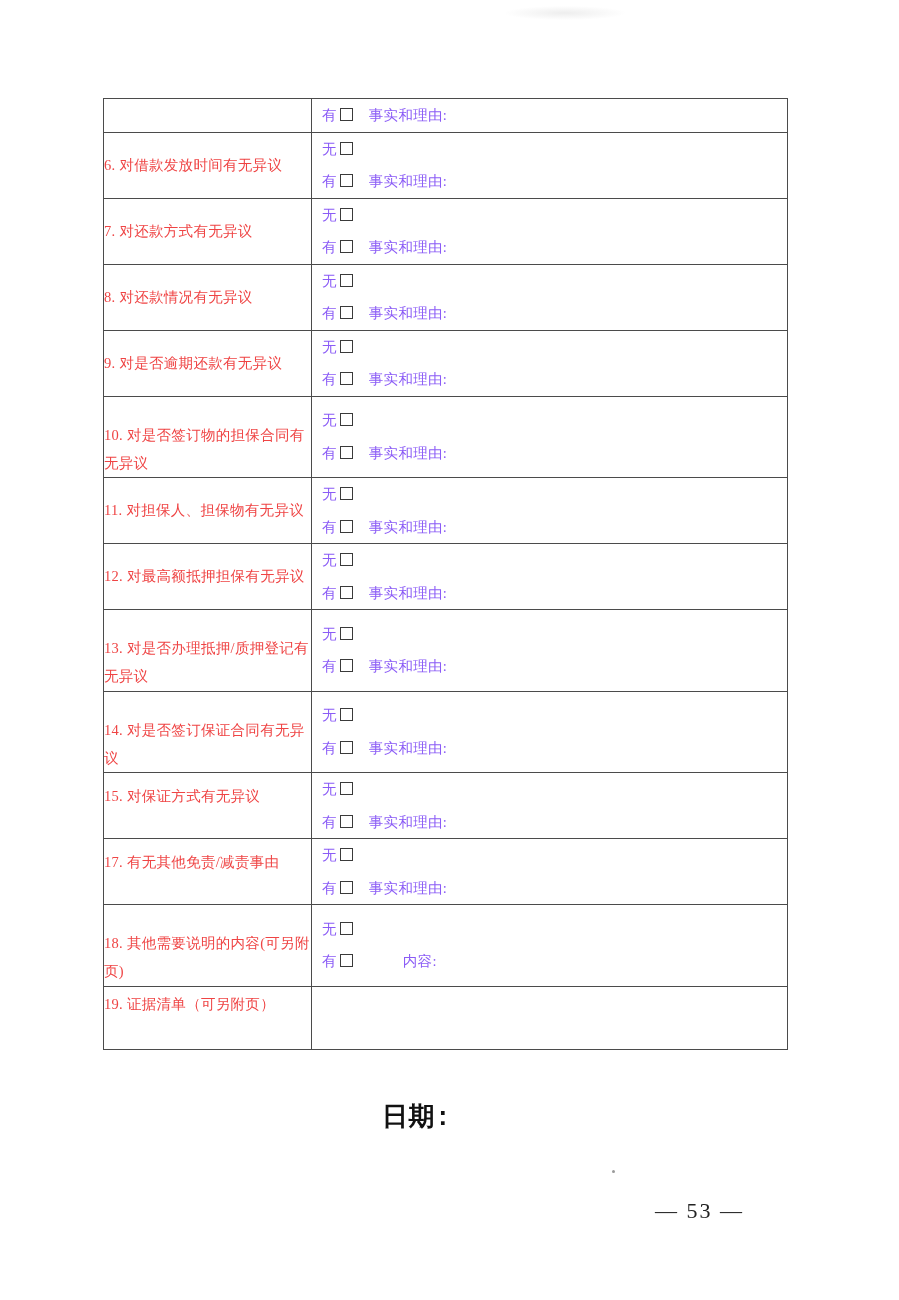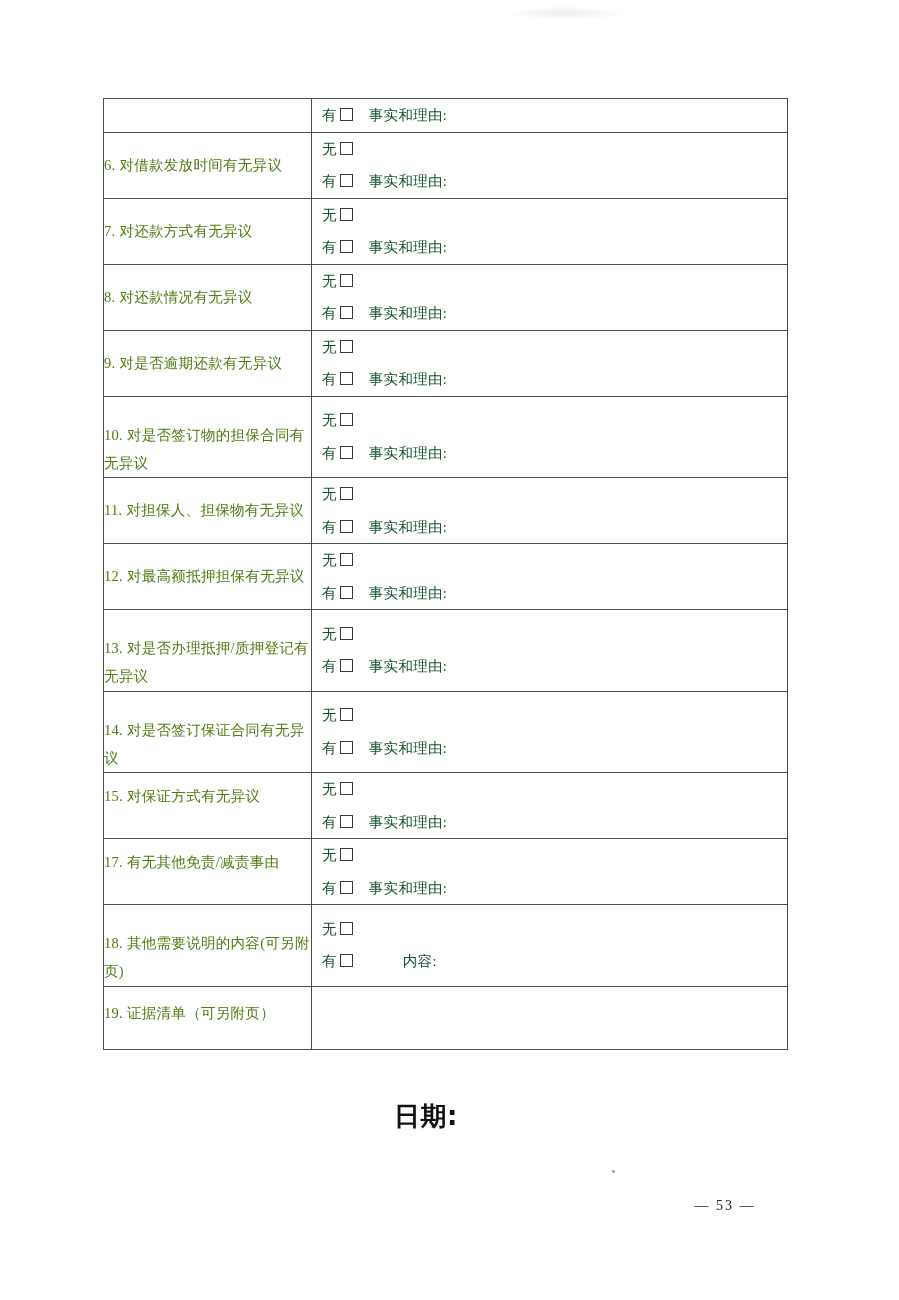--- a/index.html
+++ b/index.html
@@ -48,40 +48,40 @@
     background: #fff;
   }
   .col-label { width: 208px; }
   .col-value { width: 476px; }
 
   .label-cell {
     padding: 7px 6px 7px 10px;
     font-size: 14.5px;
     line-height: 1.95;
     letter-spacing: 0.3px;
-    color: #4d7c0f;
+    color: #ef4444;
   }
   .label-cell.two-line {
     vertical-align: top;
     padding-top: 24px;
   }
   .label-cell.centered {
     vertical-align: middle;
   }
 
   .value-cell {
     padding: 0;
     vertical-align: middle;
   }
   .opt-row {
     font-size: 14.5px;
     line-height: 1.0;
     letter-spacing: 0.3px;
     padding: 9px 0 9px 10px;
-    color: #14532d;
+    color: #8b5cf6;
     white-space: nowrap;
   }
   .opt-row .box-label { margin-right: 2px; }
   .opt-row .reason { margin-left: 16px; }
   .opt-row .reason.wide { margin-left: 50px; }
   .checkbox-glyph {
     display: inline-block;
     width: 11px;
     height: 11px;
     border: 1px solid #3a3a3a;
@@ -108,43 +108,44 @@
   }
   .sig-line-1 {
     font-size: 26px;
     letter-spacing: 0.5px;
     white-space: nowrap;
   }
   .sig-line-2 {
     font-size: 26px;
     letter-spacing: 0.5px;
     margin-top: 6px;
-    margin-left: 22px;
+    margin-left: 10px;
     white-space: nowrap;
+    font-family: Liberation Mono, monospace;
   }
 
   .stray-dot {
     position: absolute;
     left: 612px;
     top: 1170px;
     width: 3px;
     height: 3px;
     background: #9a9a9a;
     border-radius: 50%;
   }
 
   
   .page-number {
     position: absolute;
     left: 655px;
     top: 1198px;
     width: 140px;
-    text-align: center;
+    text-align: left;
     font-family: "Liberation Serif", serif;
-    font-size: 14px;
+    font-size: 22px;
     color: #222;
     letter-spacing: 2px;
     white-space: nowrap;
   }
 </style>
 </head>
 <body>
 
 <div class="page">
 
@@ -294,21 +295,21 @@
             <div>页)</div>
           </td>
           <td class="value-cell">
             <div class="value-stack">
               <div class="opt-row"><span class="box-label">无</span><span class="checkbox-glyph" title="□"></span></div>
               <div class="opt-row"><span class="box-label">有</span><span class="checkbox-glyph" title="□"></span><span class="reason wide">内容:</span></div>
             </div>
           </td>
         </tr>
         <tr>
-          <td class="label-cell" style="vertical-align: top; padding-top: 12px;">
+          <td class="label-cell" style="vertical-align: top; padding-top: 3px;">
             <div>19. 证据清单（可另附页）</div>
           </td>
           <td class="value-cell">
             <div class="value-stack">
               <div style="height: 62px;"></div>
             </div>
           </td>
         </tr>
       </tbody>
   </table>

